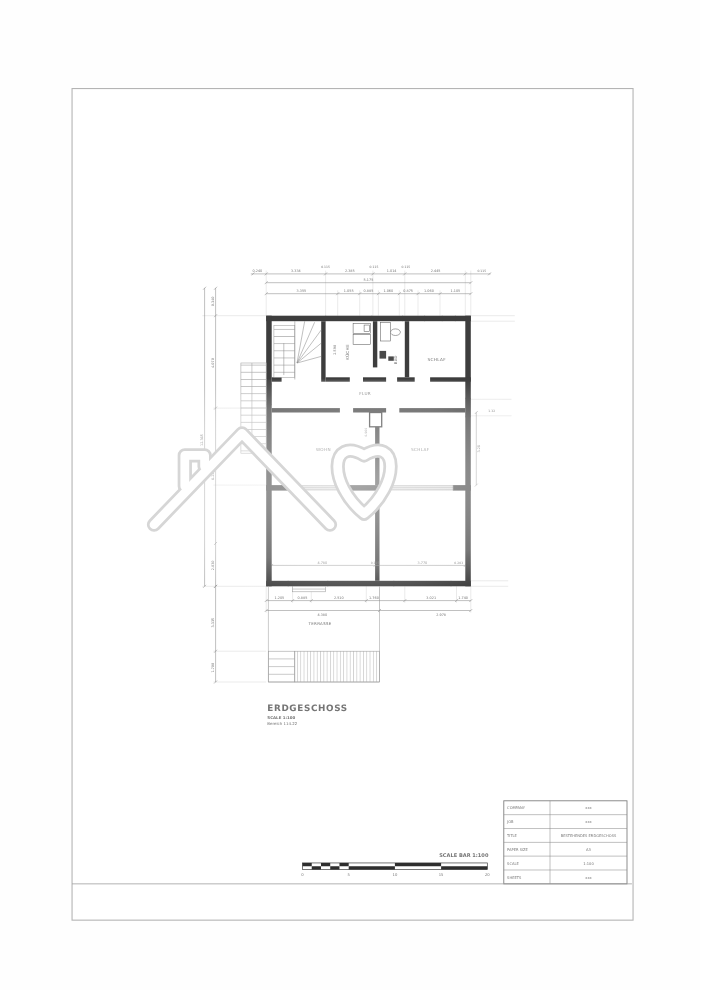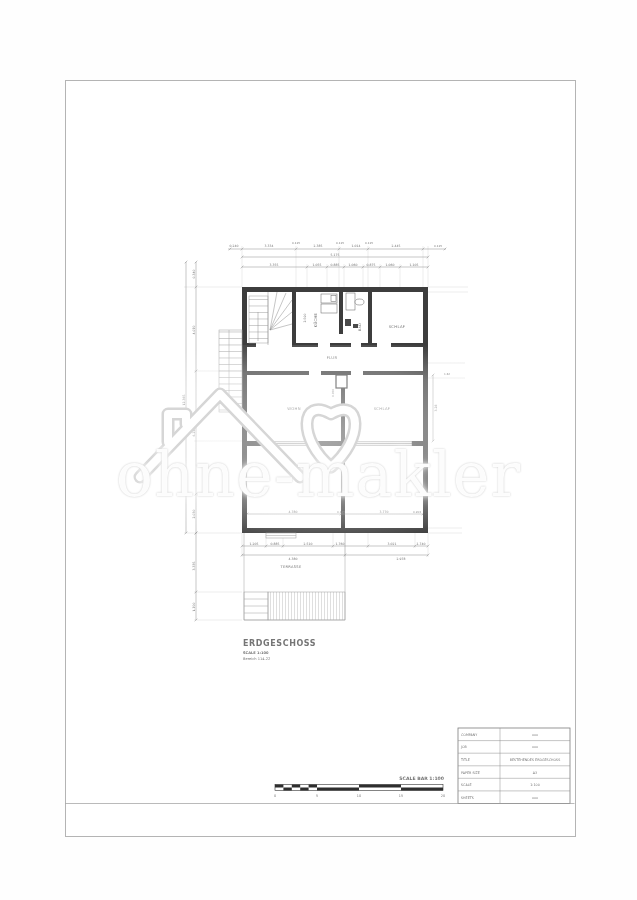--- a/index.html
+++ b/index.html
@@ -387,15 +387,14 @@
         <path d="M10,105 L90,22 L170,105"></path>
         <path d="M38,70 L38,42 L56,42 L56,52"></path>
         <path d="M201,95 C168,68 170,24 201,42 C232,24 234,68 201,95 Z"></path>
       </g>
       <g fill="none" stroke="#ffffff" stroke-width="8" stroke-linecap="round" stroke-linejoin="round">
         <path d="M10,105 L90,22 L170,105"></path>
         <path d="M38,70 L38,42 L56,42 L56,52"></path>
         <path d="M201,95 C168,68 170,24 201,42 C232,24 234,68 201,95 Z"></path>
       </g>
     </svg>
-    <div class="wm-text">ohne-makler</div>
   </div>
 </div>
 
 </body></html>

